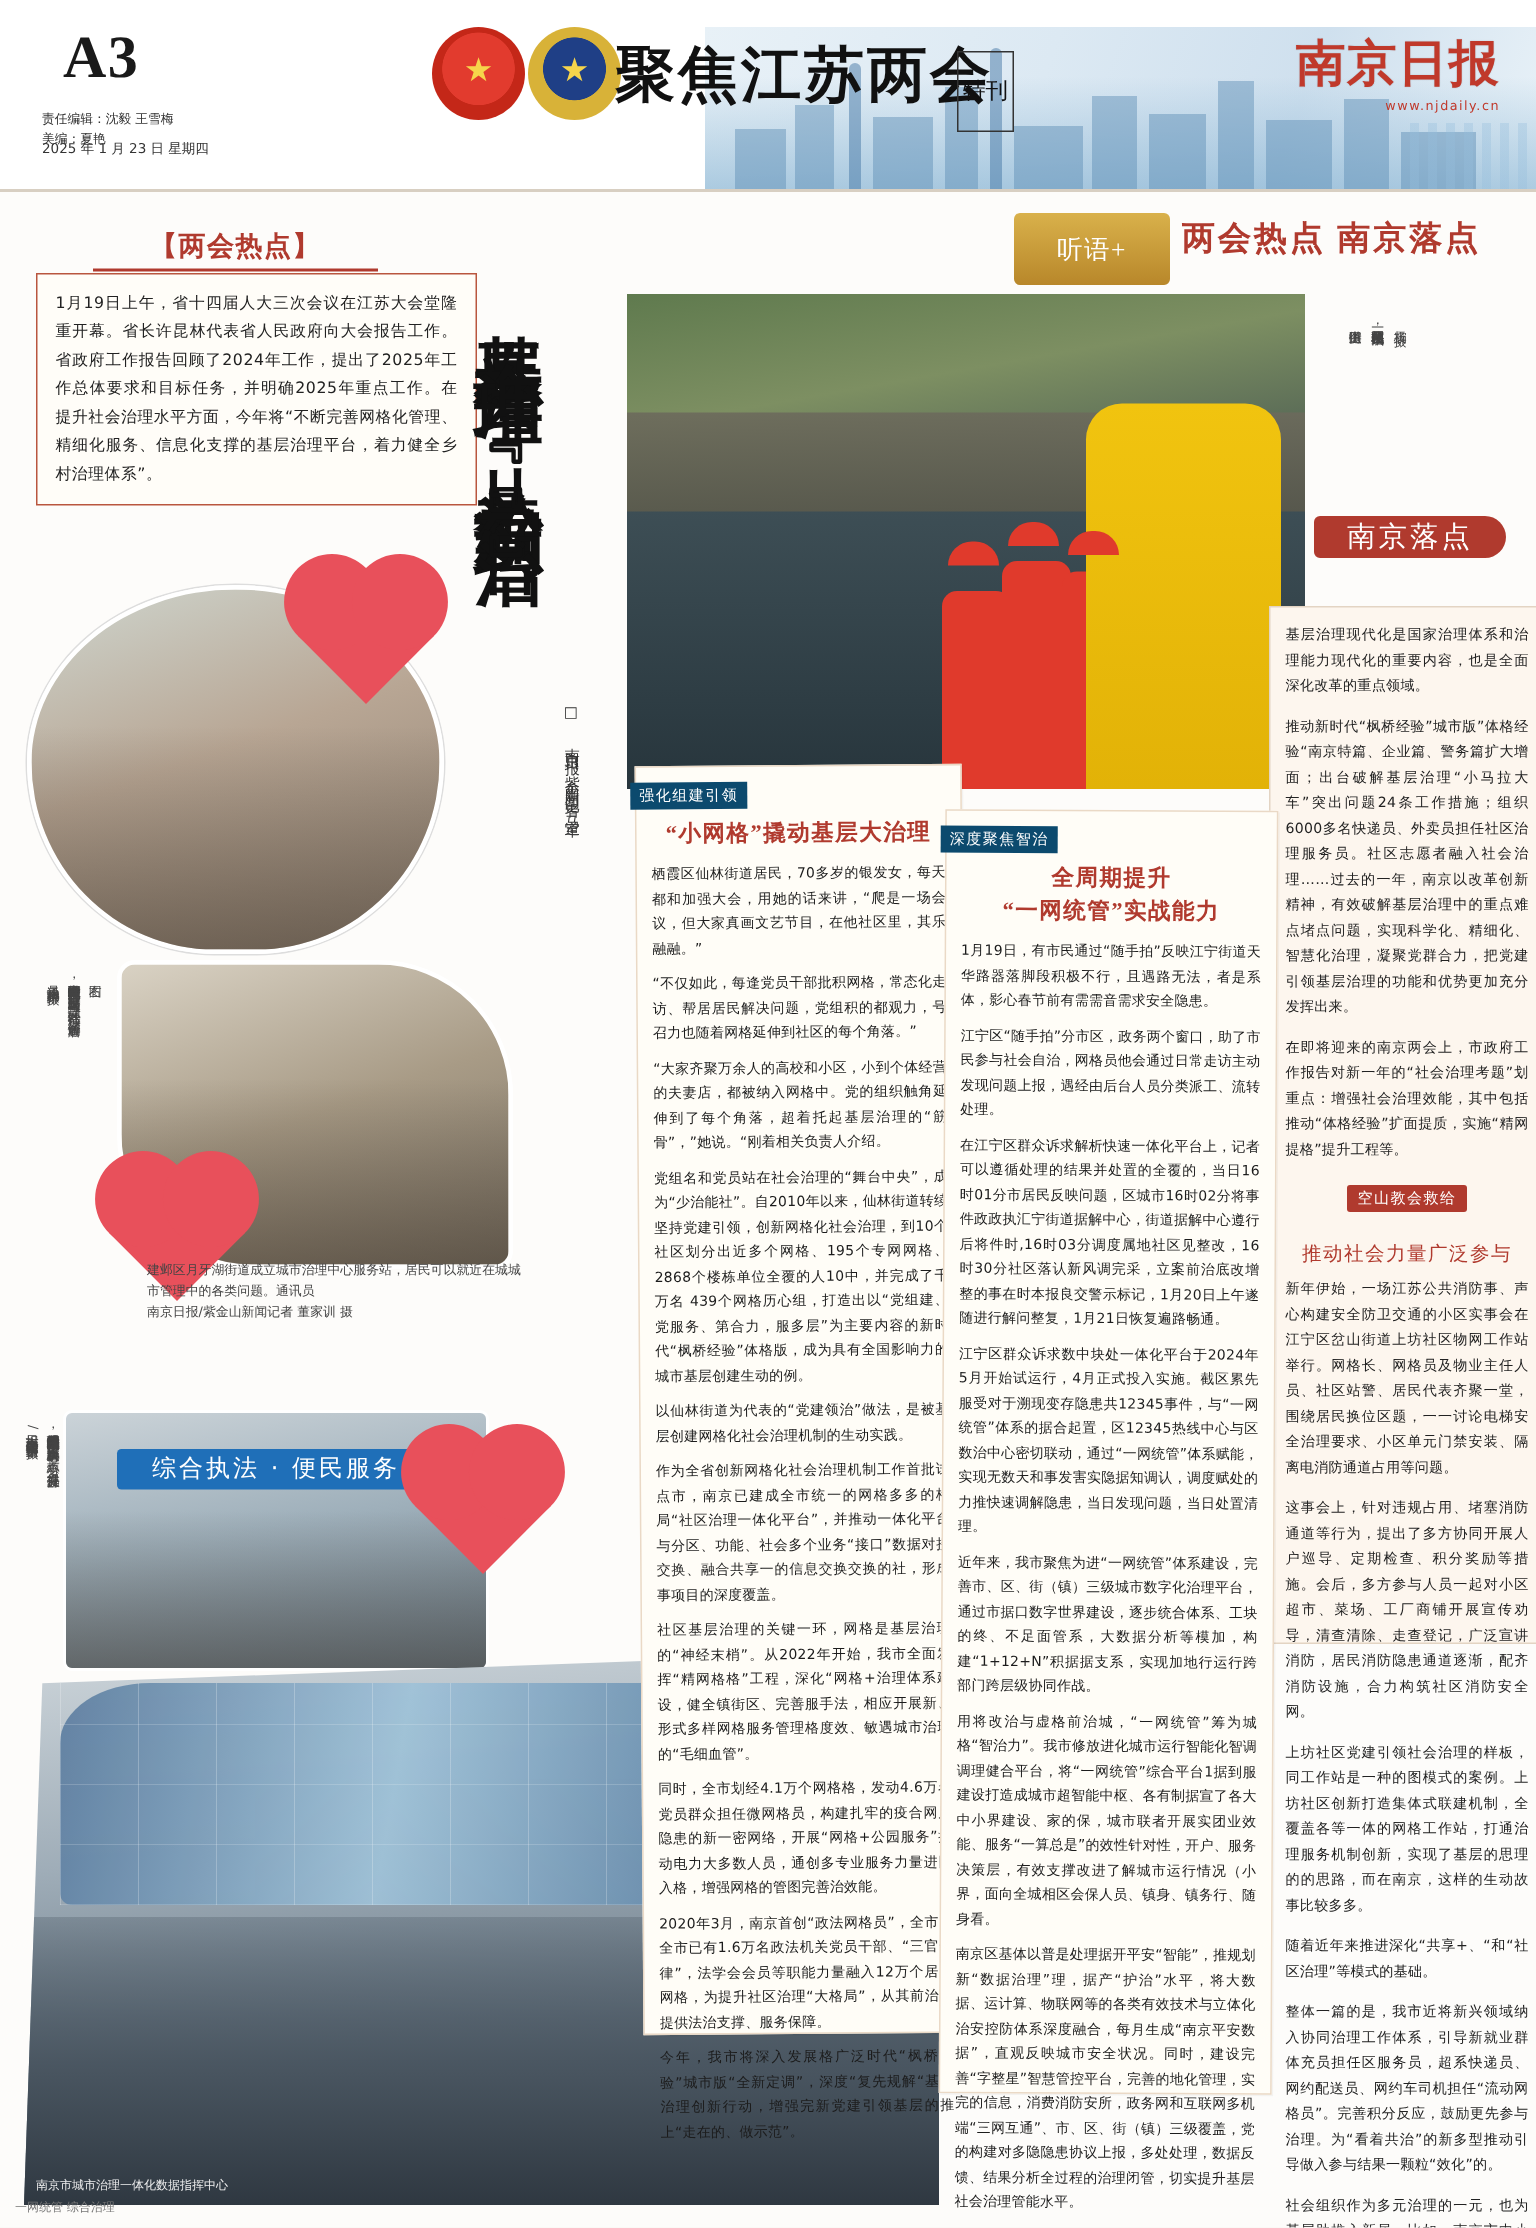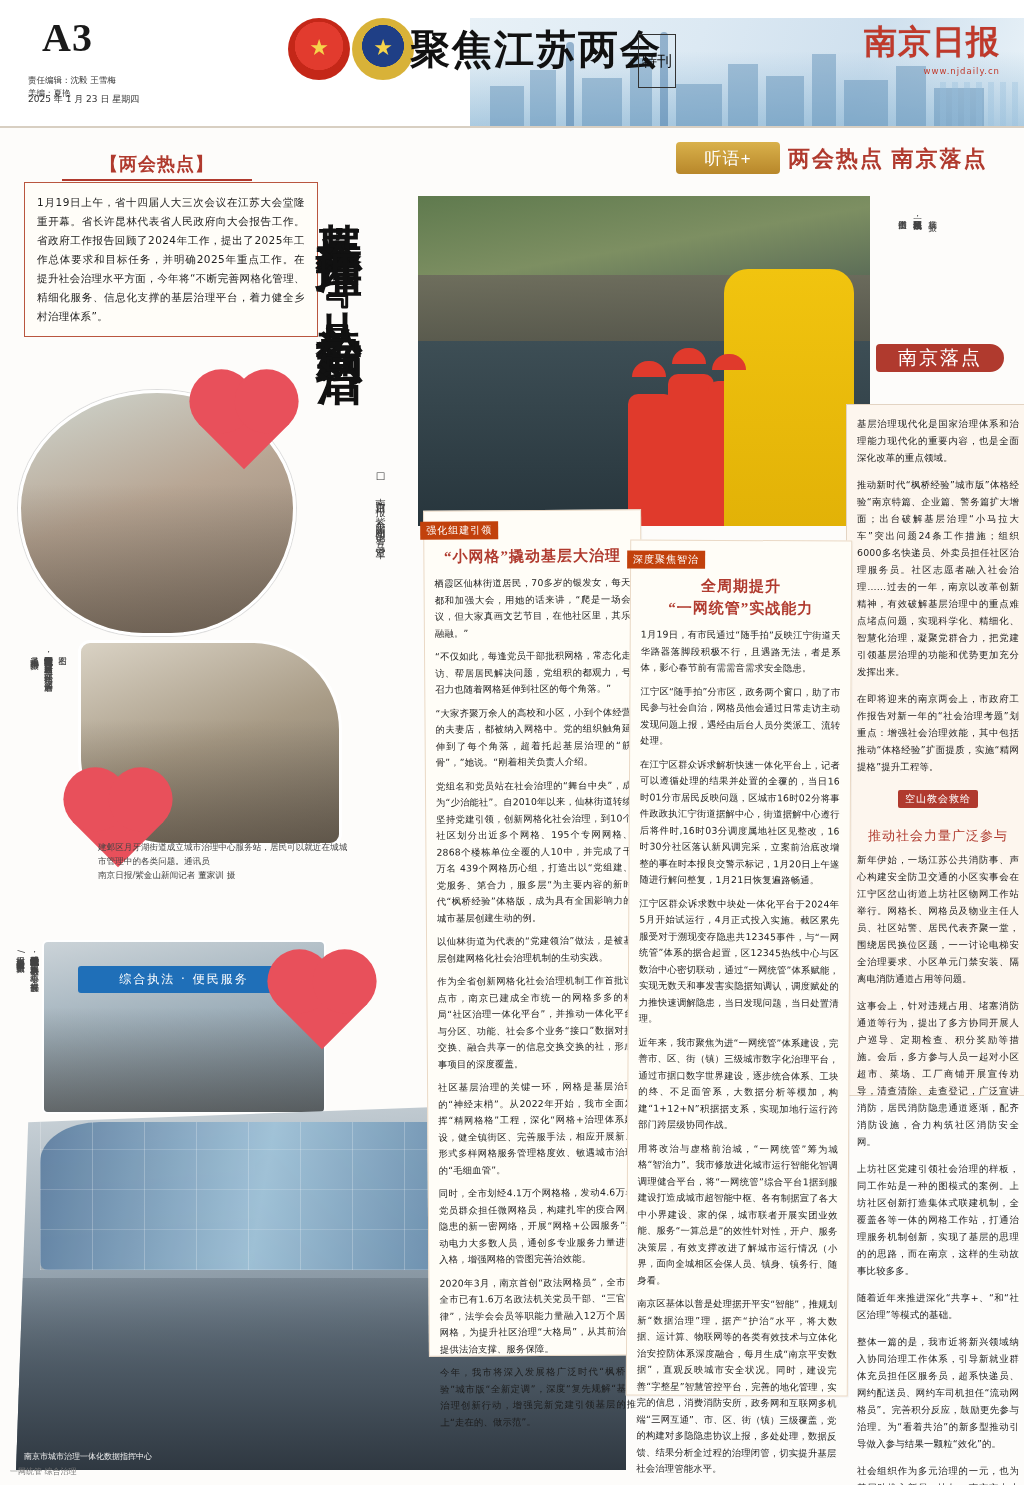--- a/index.html
+++ b/index.html
@@ -55,21 +55,21 @@
   
   .photo{position:absolute;overflow:hidden;}
   .ph1{left:18px;top:390px;width:272px;height:240px;border-radius:50% 50% 45% 45%/48% 48% 52% 52%;
     background:linear-gradient(160deg,#cfd6cf 0%,#b8a694 45%,#8d7f70 100%);border:3px solid #fff;box-shadow:0 0 0 1px #ddd;}
   .ph2{left:78px;top:640px;width:258px;height:200px;border-radius:12px 90px 12px 90px;
     background:linear-gradient(160deg,#d9d2c4 0%,#a89b86 50%,#7d7466 100%);border:3px solid #fff;}
   .ph3{left:42px;top:940px;width:280px;height:170px;border-radius:6px;
     background:linear-gradient(170deg,#cbd3d8 0%,#9fb0bb 45%,#6d7f8c 100%);border:2px solid #fff;}
   .ph-people{position:absolute;bottom:0;width:100%;height:62%;
     background:linear-gradient(to top, rgba(60,50,40,.45), rgba(255,255,255,0));}
-  .shop-sign{position:absolute;left:12%;top:14%;width:76%;height:16%;background:#1f6fb8;border-radius:3px;color:#fff;font-size:12px;display:flex;align-items:center;justify-content:center;letter-spacing:2px;}
+  .shop-sign{position:absolute;left:12%;top:14%;width:76%;height:16%;background:#1f6fb8;border-radius:3px;color:#fff;font-size:16px;display:flex;align-items:center;justify-content:center;letter-spacing:2px;}
   .heart{position:absolute;width:64px;height:64px;background:#e8505b;transform:rotate(-45deg);}
   .heart:before,.heart:after{content:"";position:absolute;width:64px;height:64px;background:#e8505b;border-radius:50%;}
   .heart:before{top:-32px;left:0;}
   .heart:after{left:32px;top:0;}
   .heart.h1{left:212px;top:392px;}
   .heart.h2{left:86px;top:790px;}
   .heart.h3{left:290px;top:972px;}
 
   .cap{position:absolute;font-size:8.6px;color:#444;line-height:14px;}
   .cap-v{writing-mode:vertical-rl;}
@@ -85,43 +85,43 @@
     border-radius:60px 60px 8px 8px/40px 40px 8px 8px;opacity:.93;}
   .ph-wide .grid{position:absolute;inset:0;background:
      repeating-linear-gradient(90deg, rgba(255,255,255,.25) 0 1px, rgba(0,0,0,0) 1px 52px),
      repeating-linear-gradient(0deg, rgba(255,255,255,.18) 0 1px, rgba(0,0,0,0) 1px 40px);}
   .ph-wide .desks{position:absolute;left:0;bottom:0;width:100%;height:52%;
     background:linear-gradient(to top, #2f3841 0%, #48545f 45%, rgba(90,104,116,.4) 100%);}
   .ph-wide .cap{position:absolute;left:8px;bottom:6px;color:#eee;font-size:8px;}
 
   
   .right-banner{position:absolute;left:676px;top:142px;width:332px;height:38px;}
-  .rb-plaque{position:absolute;left:0;top:0;width:104px;height:32px;background:linear-gradient(#d9b14b,#b8872a);
-    border-radius:4px;display:flex;align-items:center;justify-content:center;color:#fff;font-family:Liberation Mono, monospace;font-size:17px;letter-spacing:1px;}
+  .rb-plaque{position:absolute;left:0;top:0;width:104px;height:48px;background:linear-gradient(#d9b14b,#b8872a);
+    border-radius:4px;display:flex;align-items:center;justify-content:center;color:#fff;font-family:Liberation Serif, serif;font-size:17px;letter-spacing:1px;}
   .rb-txt{position:absolute;left:112px;top:2px;font-family:"Liberation Serif",serif;font-size:22px;font-weight:bold;color:#b03a2e;letter-spacing:2px;}
 
   
   .main-photo{position:absolute;left:418px;top:196px;width:452px;height:330px;overflow:hidden;
     background:linear-gradient(170deg,#5f7a4e 0%,#7d8f62 22%,#4b5c52 48%,#35444a 70%,#2b3a40 100%);}
   .mp-water{position:absolute;left:0;top:44%;width:100%;height:56%;background:linear-gradient(to bottom,#3d4e55,#27353c);}
   .mp-wall{position:absolute;left:0;top:24%;width:100%;height:22%;background:linear-gradient(#6c6a5c,#57564b);opacity:.9;}
   .mp-vol{position:absolute;bottom:0;width:46px;height:55%;background:#e03a2c;border-radius:10px 10px 0 0;}
   .mp-vol.big{right:16px;width:130px;height:78%;background:linear-gradient(#f1c40f,#e2b207);border-radius:24px 24px 0 0;}
   .mp-hat{position:absolute;width:34px;height:16px;background:#e03a2c;border-radius:17px 17px 0 0;}
   .main-cap{position:absolute;left:880px;top:214px;width:60px;writing-mode:vertical-rl;font-size:8.6px;line-height:15px;color:#444;}
 
   
   .nj-tag{position:absolute;left:876px;top:344px;width:128px;height:28px;background:#b03a2e;color:#fff;
     border-radius:4px 14px 14px 4px;display:flex;align-items:center;justify-content:center;font-size:19px;letter-spacing:2px;font-family:"Liberation Serif",serif;}
   .nj-body{position:absolute;left:846px;top:404px;width:162px;height:670px;background:#fdf6ee;border:1px solid #e3d4c3;padding:10px 10px;}
   .nj-body p{margin:0 0 10px 0;font-size:9.4px;line-height:17px;color:#222;text-align:justify;letter-spacing:.2px;}
 
   
   .card{position:absolute;background:#fffdf7;border:1px solid #ead9c6;box-shadow:1px 1px 0 rgba(0,0,0,.04);}
-  .card .cardtag{position:absolute;left:-4px;top:10px;background:#c2410c;color:#fff;font-size:10px;padding:2px 6px;letter-spacing:1px;}
+  .card .cardtag{position:absolute;left:-4px;top:10px;background:#0c4a6e;color:#fff;font-size:10px;padding:2px 6px;letter-spacing:1px;}
   .card h3{margin:0;font-family:"Liberation Serif",serif;font-size:15px;color:#b03a2e;text-align:center;letter-spacing:1px;line-height:22px;}
   .card p{margin:0 0 7px 0;font-size:9.3px;line-height:16.5px;color:#1c1c1c;text-align:justify;letter-spacing:.2px;}
 
   .cardA{left:426px;top:510px;width:196px;height:800px;padding:34px 10px 10px;transform:rotate(-.4deg);}
   .cardB{left:628px;top:540px;width:200px;height:810px;padding:34px 10px 10px;transform:rotate(.3deg);}
 
   .sec-head{text-align:center;margin-bottom:6px;}
   .sec-head .k{display:inline-block;background:#b03a2e;color:#fff;font-size:10px;padding:2px 7px;border-radius:2px;letter-spacing:1px;margin-bottom:19px;}
   .footer-note{position:absolute;left:10px;top:1466px;font-size:8px;color:#777;}
 </style>

